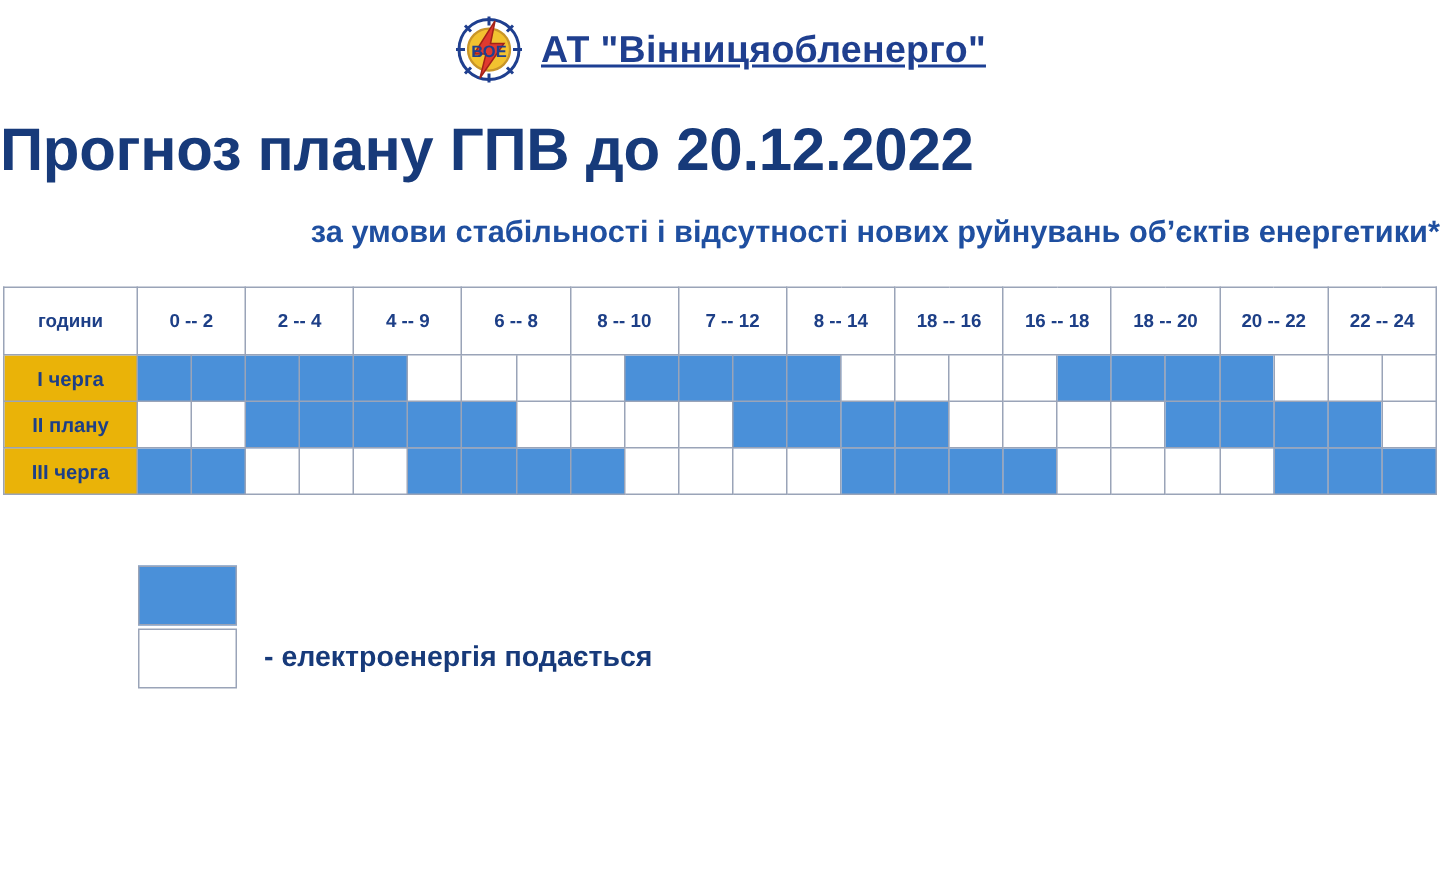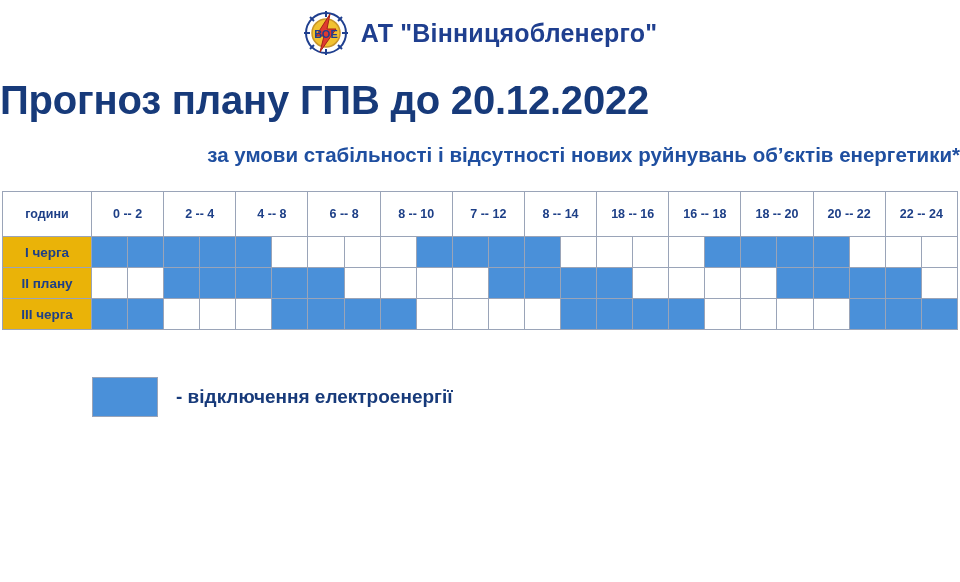--- a/index.html
+++ b/index.html
@@ -18,20 +18,21 @@
 
   
   .header {
     display: flex;
     align-items: center;
     justify-content: center;
     gap: 12px;
     padding-top: 14px;
     height: 52px;
     box-sizing: border-box;
+    text-decoration: underline;
   }
   .logo {
     width: 46px;
     height: 46px;
     position: relative;
     flex: 0 0 auto;
   }
   .company-name {
     font-size: 25px;
     font-weight: bold;
@@ -157,21 +158,21 @@
 <div class="title">Прогноз плану ГПВ до 20.12.2022</div>
 <div class="subtitle">за умови стабільності і відсутності нових руйнувань об’єктів енергетики*</div>
 
 <div class="table-wrap">
   <table class="schedule">
     <thead>
       <tr>
         <th class="corner">години</th>
       <th colspan="2">0 -- 2</th>
           <th colspan="2">2 -- 4</th>
-          <th colspan="2">4 -- 8</th>
+          <th colspan="2">4 -- 9</th>
           <th colspan="2">6 -- 8</th>
           <th colspan="2">8 -- 10</th>
           <th colspan="2">7 -- 12</th>
           <th colspan="2">8 -- 14</th>
           <th colspan="2">18 -- 16</th>
           <th colspan="2">16 -- 18</th>
           <th colspan="2">18 -- 20</th>
           <th colspan="2">20 -- 22</th>
           <th colspan="2">22 -- 24</th>
         </tr>
@@ -258,15 +259,18 @@
           <td class="cell off"></td>
           <td class="cell off"></td>
         </tr>
       </tbody>
   </table>
 </div>
 
 <div class="legend">
     <div class="legend-row">
       <div class="swatch off"></div>
-      <div class="legend-text">- відключення електроенергії</div>
+    </div>
+    <div class="legend-row">
+      <div class="swatch on"></div>
+      <div class="legend-text">- електроенергія подається</div>
     </div>
   </div>
 
 </body></html>

